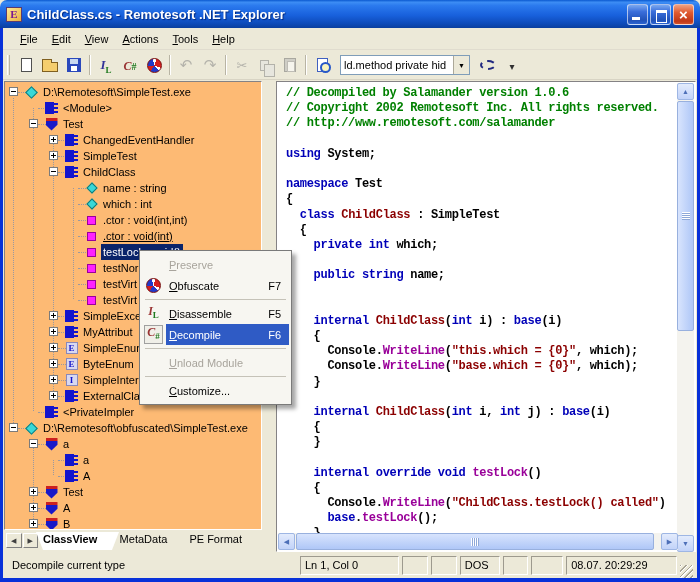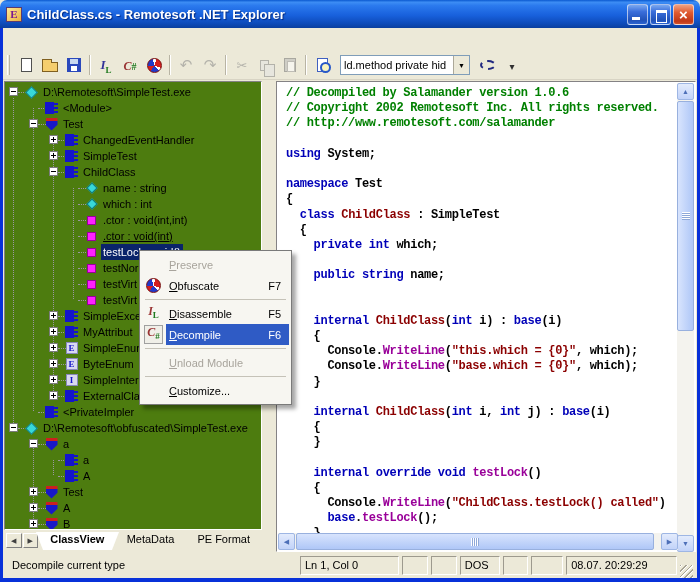--- a/index.html
+++ b/index.html
@@ -64,21 +64,21 @@
   .ic-search::after{content:"";position:absolute;right:-4px;bottom:-2px;width:7px;height:7px;border:2px solid #2858C8;border-radius:50%;background:#F8F4C0;}
   .ic-dash{width:16px;height:10px;border:2px dashed #202880;border-radius:50%;}
   .ic-ovf::before{content:"\25BE";font-size:10px;color:#303030;}
 
   .combo{display:flex;margin:0 6px;width:130px;height:20px;border:1px solid #7F9DB9;background:#fff;}
   .combo input{flex:1;border:none;outline:none;font:11px "Liberation Sans",sans-serif;padding:0 3px;background:#fff;color:#000;min-width:0;}
   .combo .drop{width:16px;background:#ECE9D8;border-left:1px solid #ACA899;display:flex;align-items:center;justify-content:center;}
   .combo .drop::before{content:"\25BC";font-size:7px;color:#000;}
 
   
-  .treepane{position:absolute;left:4px;top:81px;width:258px;height:449px;background:#4d7c0f;
+  .treepane{position:absolute;left:4px;top:81px;width:258px;height:449px;background:#fdba74;
     border:1px solid;border-color:#848284 #FFFFFF #FFFFFF #848284;overflow:hidden;}
   .tree-row{position:absolute;left:0;width:100%;height:16px;font-size:11px;}
   .exp{position:absolute;top:3px;width:9px;height:9px;background:#fff;border:1px solid #7B7B7B;z-index:3;}
   .exp::before{content:"";position:absolute;left:1px;top:3px;width:5px;height:1px;background:#000;}
   .exp.plus::after{content:"";position:absolute;left:3px;top:1px;width:1px;height:5px;background:#000;}
   .tico{position:absolute;top:0;width:15px;height:16px;display:flex;align-items:center;justify-content:center;z-index:2;}
   .lbl{position:absolute;top:0;line-height:16px;white-space:nowrap;padding:0 2px;color:#000;z-index:2;}
   .lbl.sel{background:#0A246A;color:#fff;}
   .stub{position:absolute;top:8px;width:8px;border-top:1px dotted #9A98A0;z-index:1;}
   .guide{position:absolute;width:1px;background-image:repeating-linear-gradient(180deg,#9A98A0 0 1px,transparent 1px 2px);z-index:1;}
@@ -95,21 +95,21 @@
     font:bold 9px/10px "Liberation Serif",serif;text-align:center;}
   .i-enum::before{content:"E";}
   .i-iface::before{content:"I";}
   .i-method{width:9px;height:9px;background:#FF20FF;border:1px solid #990099;}
 
   
   .tabstrip{position:absolute;left:4px;top:531px;width:258px;height:21px;background:#ECE9D8;display:flex;align-items:flex-start;padding-top:1px;}
   .tab-arrow{width:16px;height:15px;margin:1px 1px 0 2px;background:#ECE9D8;border:1px solid;border-color:#fff #808080 #808080 #fff;
     font-size:7px;line-height:13px;text-align:center;color:#404040;}
   .tab{position:relative;height:0;border-top:18px solid #ECE9D8;border-left:7px solid transparent;border-right:7px solid transparent;margin:0 -3px;}
-  .tab>span{position:absolute;top:-17px;left:0;width:100%;text-align:center;font-size:11px;color:#000;white-space:nowrap;}
+  .tab>span{position:absolute;top:-17px;left:0;width:100%;font-size:11px;color:#000;white-space:nowrap;}
   .tab.active{border-top-color:#fff;z-index:2;}
   .tab.active>span{font-weight:bold;}
 
   
   .splitter{position:absolute;left:262px;top:81px;width:14px;height:471px;background:#ECE9D8;}
 
   
   .codepane{position:absolute;left:276px;top:81px;width:420px;height:471px;background:#fff;
     border:1px solid;border-color:#848284 #FFFFFF #FFFFFF #848284;}
   .code{position:absolute;left:1px;top:1px;width:400px;height:451px;overflow:hidden;padding:3px 0 0 8px;
@@ -171,20 +171,28 @@
       <span class="wbtn min"></span>
       <span class="wbtn max"></span>
       <span class="wbtn close"></span>
     </span>
   </div>
 
   <div class="b-left"></div>
   <div class="b-right"></div>
   <div class="b-bottom"></div>
 
+  <div class="menubar" id="menubar">
+      <span class="menu-item"><u>F</u>ile</span>
+      <span class="menu-item"><u>E</u>dit</span>
+      <span class="menu-item"><u>V</u>iew</span>
+      <span class="menu-item"><u>A</u>ctions</span>
+      <span class="menu-item"><u>T</u>ools</span>
+      <span class="menu-item"><u>H</u>elp</span>
+    </div>
 
   <div class="toolbar" id="toolbar">
     <span class="tb-grip"></span>
   <span class="tb">
         <span class="ic-new"></span>
       </span>
       <span class="tb">
         <span class="ic-open"></span>
       </span>
       <span class="tb">

